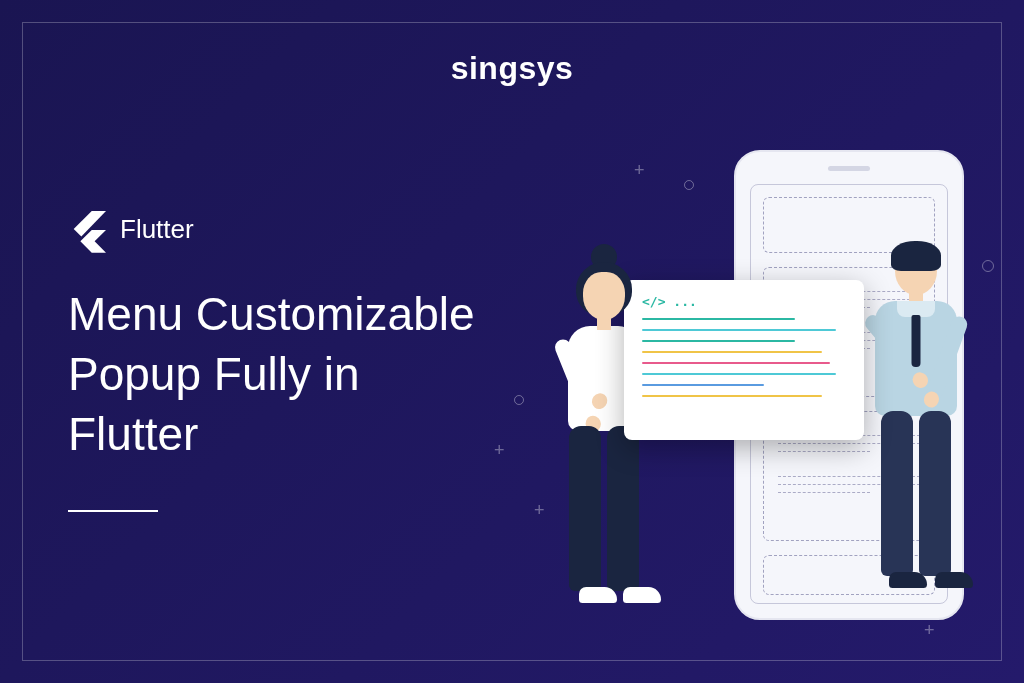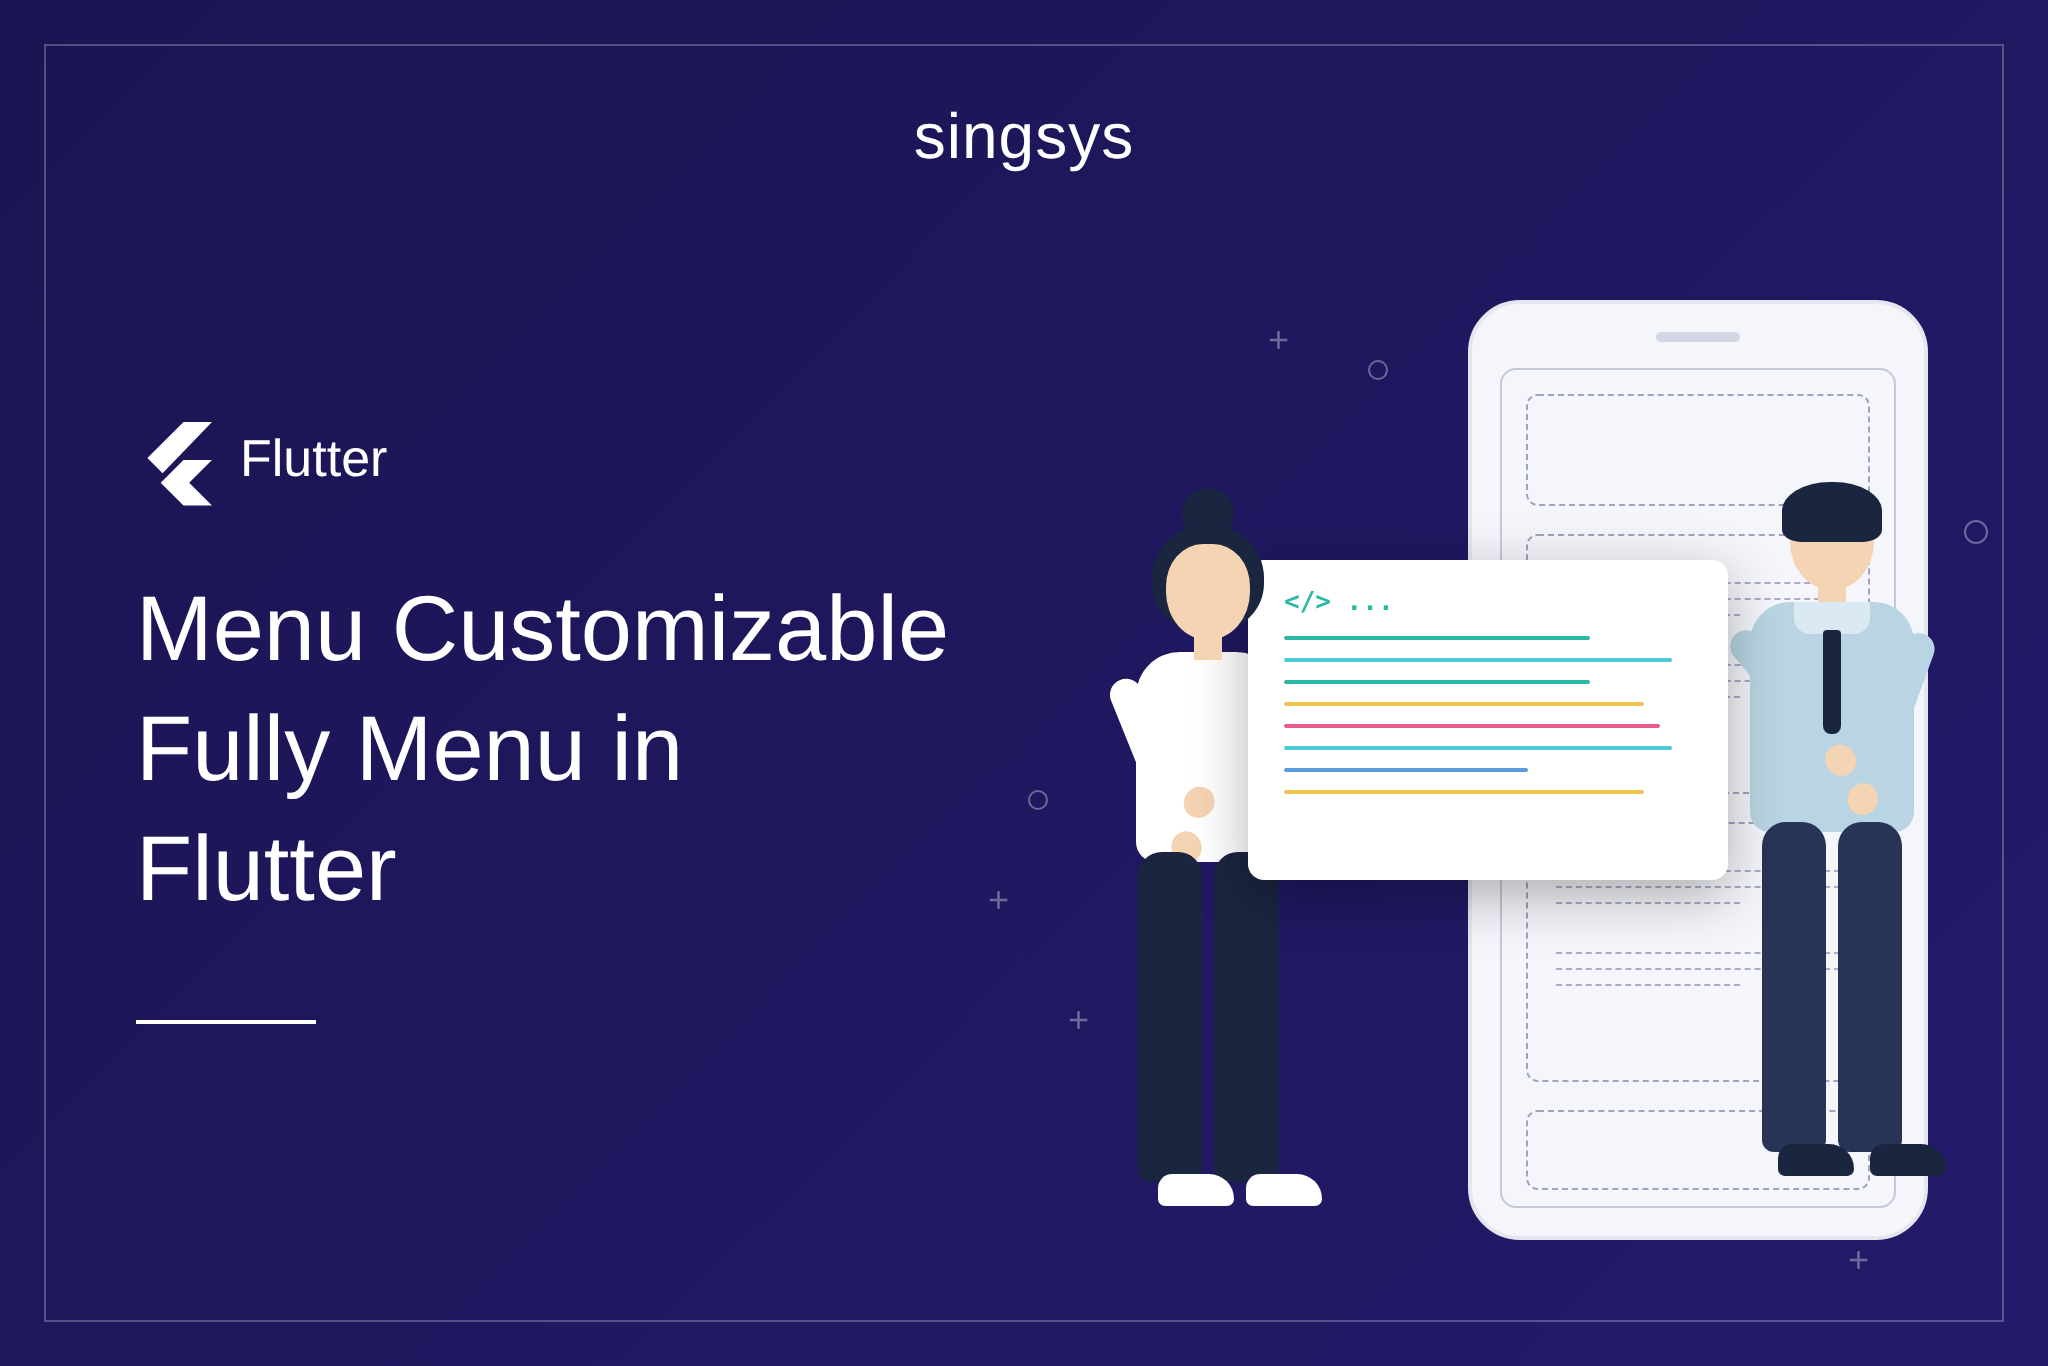--- a/index.html
+++ b/index.html
@@ -16,21 +16,21 @@
   top: 22px; left: 22px; right: 22px; bottom: 22px;
   border: 1px solid rgba(255,255,255,0.25);
 }
 .logo {
   position: absolute;
   top: 50px;
   left: 50%;
   transform: translateX(-50%);
   color: #fff;
   font-size: 32px;
-  font-weight: 400;
+  font-weight: 700;
   letter-spacing: 0.5px;
 }
 .flutter-block {
   position: absolute;
   left: 68px;
   top: 205px;
   display: flex;
   align-items: center;
   gap: 14px;
 }
@@ -298,21 +298,21 @@
 <div class="flutter-block">
   <svg class="flutter-logo" viewBox="0 0 40 50">
     <path d="M 6 25 L 25 6 L 40 6 L 14 33 Z" fill="#fff"></path>
     <path d="M 25 26 L 40 26 L 28 38 L 40 50 L 25 50 L 13 38 Z" fill="#fff"></path>
   </svg>
   <span class="flutter-label">Flutter</span>
 </div>
 
 <h1 class="headline">
   <span>Menu Customizable</span><br>
-  <span>Fully Menu in</span><br>
+  <span>Popup Fully in</span><br>
   <span>Flutter</span>
 </h1>
 
 <div class="line"></div>
 
 <div class="scene">
 
   <span class="deco plus" style="top:10px; left:90px;">+</span>
   <span class="deco plus" style="top:290px; left:-50px;">+</span>
   <span class="deco plus" style="top:350px; left:-10px;">+</span>

